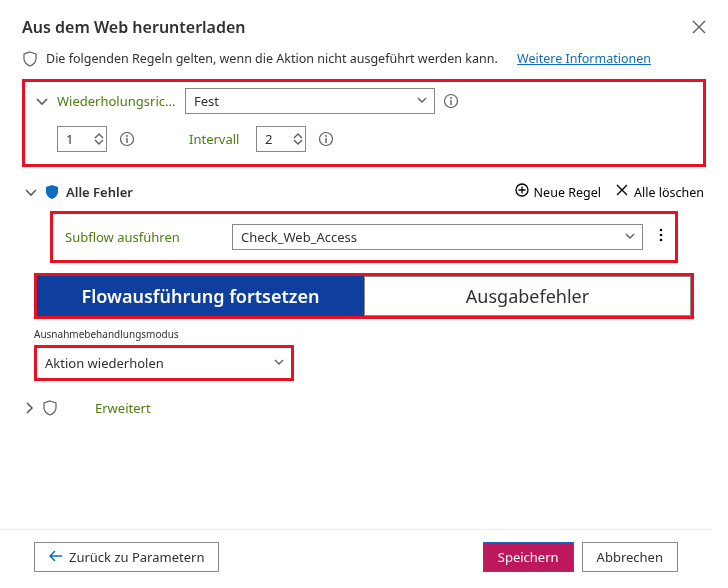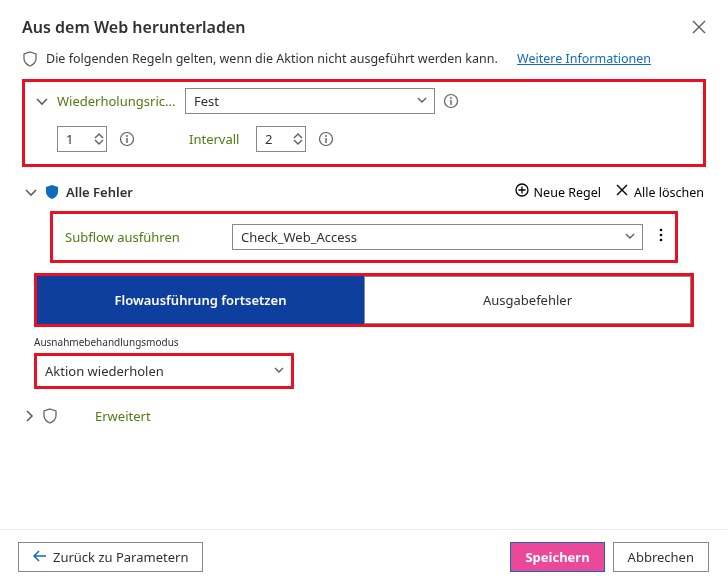--- a/index.html
+++ b/index.html
@@ -80,22 +80,22 @@
   .subflow-row {
     display:flex; align-items:center; gap:12px;
     padding: 10px 12px;
   }
   .subflow-row .select { flex:1; }
   .more { margin-left:4px; cursor:pointer; color:#323130; }
   .more svg { width:4px; height:16px; }
 
   .tabs.red-frame-inner { display:flex; margin: 8px 30px 8px; }
   .tab {
-    flex:1; height:48px; display:flex; align-items:center; justify-content:center;
-    font-size:13px; cursor:pointer;
+    flex:1; height:40px; display:flex; align-items:center; justify-content:center;
+    font-size:18px; cursor:pointer;
     border: 1px solid #8a8886;
     background: #fff;
   }
   .tab.active {
     background: #0f3f9e;
     color: #fff;
     border-color: #0f3f9e;
     font-weight:600;
   }
 
@@ -105,32 +105,32 @@
   .mode-select .select { height:30px; border:0; }
 
   .advanced {
     margin: 18px 18px 0;
     display:flex; align-items:center; gap:6px;
     font-size:13px;
   }
   .advanced .shield { color:#605e5c; }
 
   .footer {
-    position:absolute; left:0; right:1px; bottom:0;
-    padding: 12px 18px 16px;
+    position:absolute; left:0; right:16px; bottom:0;
+    padding: 12px 34px 16px;
     display:flex; align-items:center; justify-content:space-between;
     border-top: 1px solid #edebe9;
     background:#fff;
   }
   .btn {
     height: 30px; padding: 0 14px;
     display:inline-flex; align-items:center; gap:6px;
     border: 1px solid #8a8886; background:#fff; cursor:pointer; font-size:13px;
   }
-  .btn.primary { background:#ec4899; border-color:#0f6cbd; color:#fff; font-weight:700; }
+  .btn.primary { background:#be185d; border-color:#0f6cbd; color:#fff; font-weight:400; }
   .back-arrow svg { width:14px; height:12px; color:#0f6cbd; }
 </style>
 </head>
 <body>
 
 <div class="dialog">
 
   <div class="title-row">
     <div class="title">Aus dem Web herunterladen</div>
     <div class="close-x">

